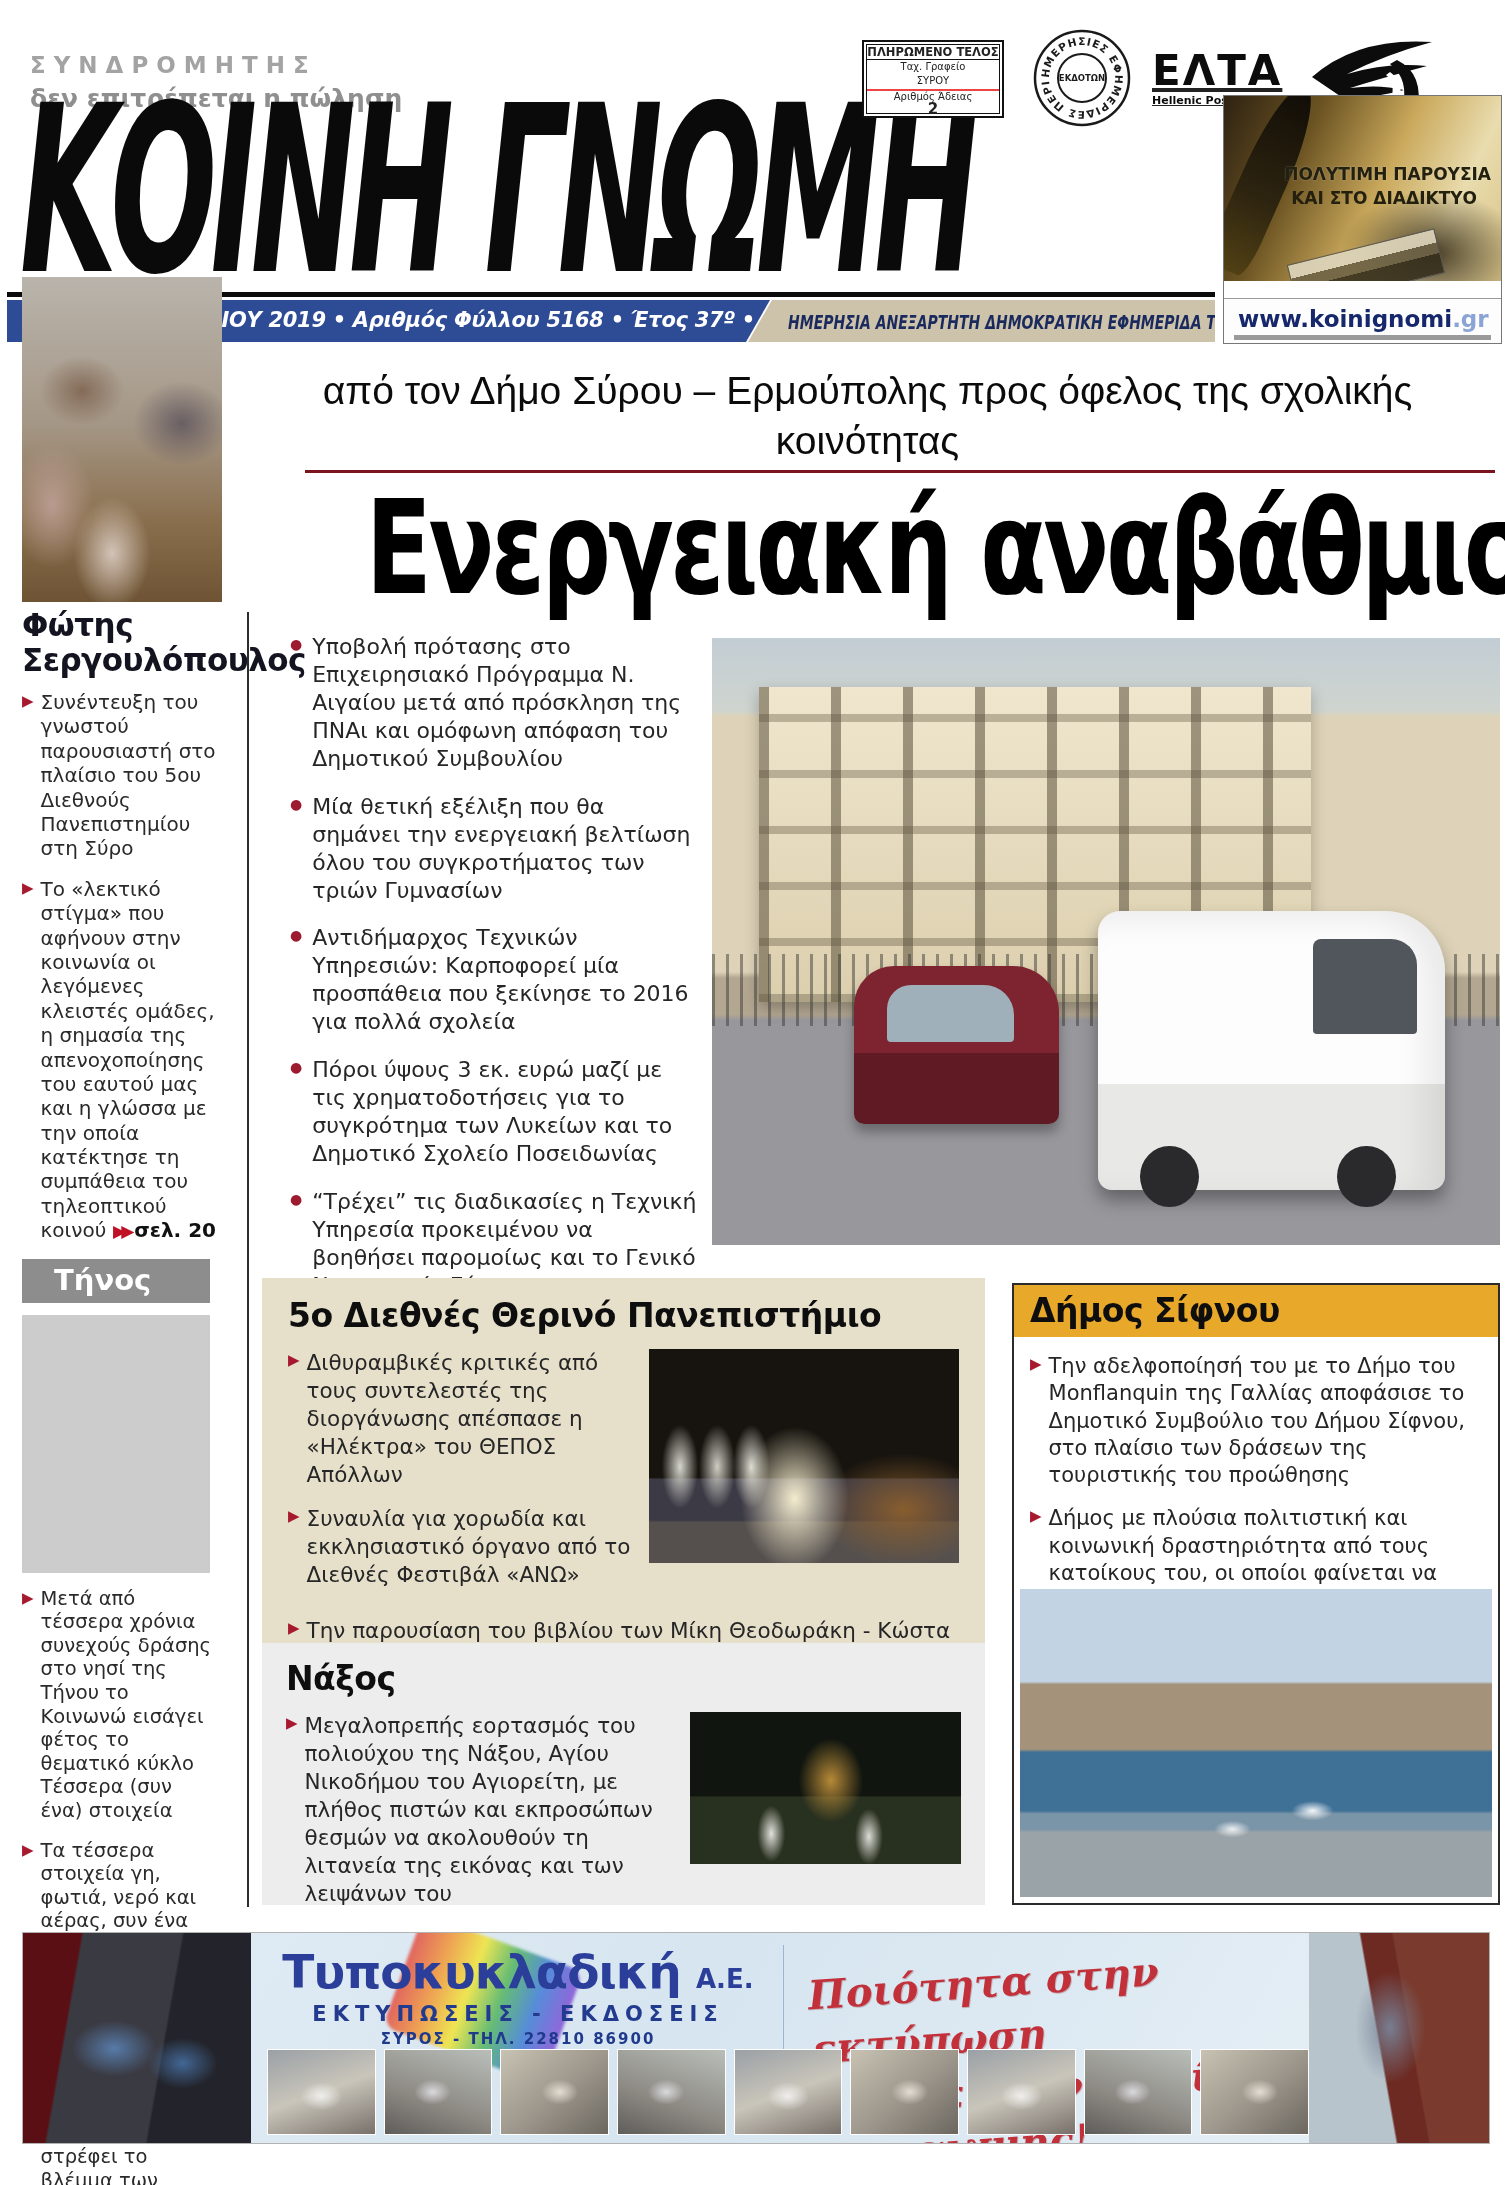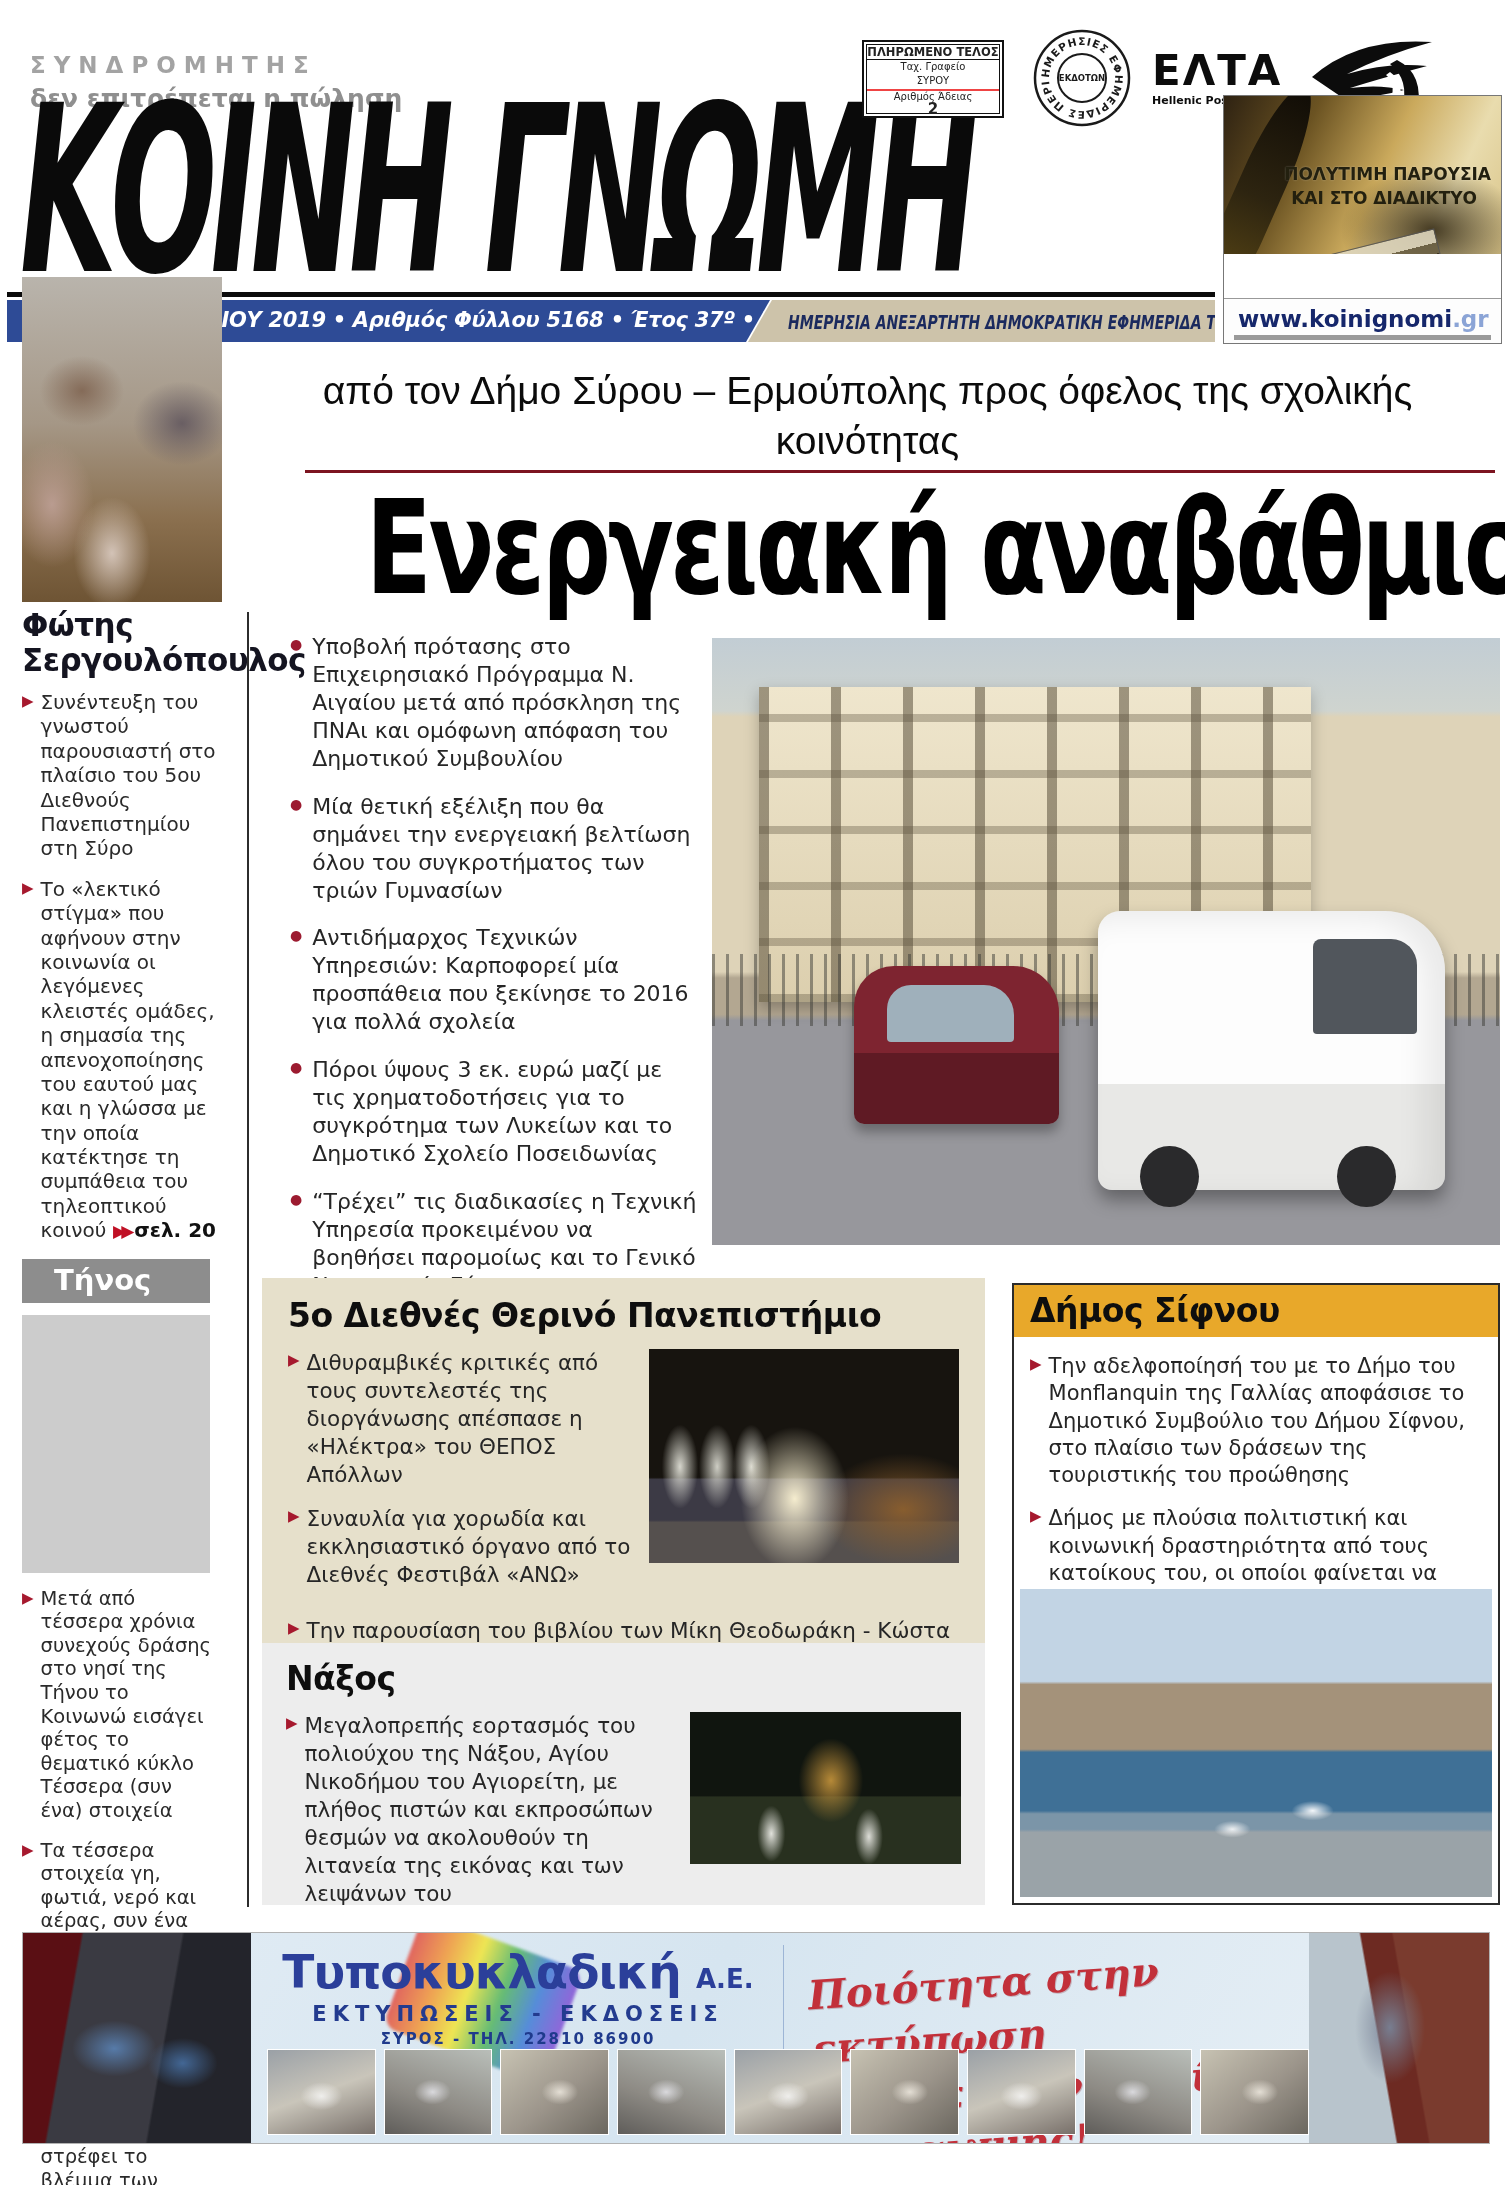--- a/index.html
+++ b/index.html
@@ -15,27 +15,27 @@
                transform:scale(0.55,1.02); transform-origin:left top; }
 
   .stampbox { left:862px; top:40px; width:138px; height:74px; border:2px solid #111; background:#fff; }
   .stampbox .inner { position:absolute; inset:2px; border:1px solid #111; font-size:10px; text-align:center; color:#222; }
   .stampbox .r1 { font-weight:bold; font-size:11.5px; line-height:1.05; border-bottom:1px solid #111; padding:1px 0; }
   .stampbox .r2 { padding-top:1px; line-height:1.25; }
   .stampbox .r3 { border-top:2px solid #ef4444; margin-top:2px; line-height:1.1; }
   .stampbox .num { font-weight:bold; font-size:15px; line-height:1; }
 
   .roundstamp { left:1032px; top:28px; width:100px; height:100px; }
-  .elta { left:1152px; top:50px; width:310px; height:80px; }
+  .elta { left:1152px; top:50px; width:310px; height:80px;text-decoration:underline; }
   .elta .name { font-size:42px; font-weight:900; letter-spacing:2px; color:#0c0c0c; line-height:1; }
   .elta .tag  { font-size:11px; font-weight:bold; color:#0c0c0c; margin-top:2px; }
   .elta svg { position:absolute; left:150px; top:-18px; }
 
   .promo { left:1223px; top:95px; width:277px; height:247px; border:1px solid #777; background:#fff; }
-  .promo .pic { position:absolute; left:0; top:0; right:0; height:158px; overflow:hidden;
+  .promo .pic { position:absolute; left:0; top:0; right:0; height:185px; overflow:hidden;
       background: radial-gradient(130px 90px at 75% 85%, rgba(40,30,10,.85), rgba(40,30,10,0) 70%),
                   linear-gradient(115deg, #2e2212 0%, #6b5322 28%, #caa95c 55%, #e9dcae 78%, #d9c489 100%); }
   .promo .quill { position:absolute; left:18px; top:-18px; width:46px; height:200px; transform:rotate(24deg);
       background:linear-gradient(180deg,#100c06 0%, #2d2410 60%, #514014 100%); border-radius:50% 50% 20% 20%; }
   .promo .p1 { position:absolute; right:10px; top:68px; font-size:17px; font-weight:bold; color:#23200f;
                text-shadow:0 0 2px rgba(255,255,255,.35); }
   .promo .p2 { position:absolute; right:24px; top:92px; font-size:17px; font-weight:bold; color:#23200f; }
   .promo .npr { position:absolute; left:66px; top:150px; width:150px; height:44px; transform:rotate(-14deg);
       background:linear-gradient(180deg,#ded6bd 0 30%, #6e6346 30% 55%, #37301d 55% 100%); border:1px solid #555; opacity:.9; }
   .promo .urlbar { position:absolute; left:0; right:0; bottom:0; height:44px; background:#fdfdfd; border-top:1px solid #999; }

